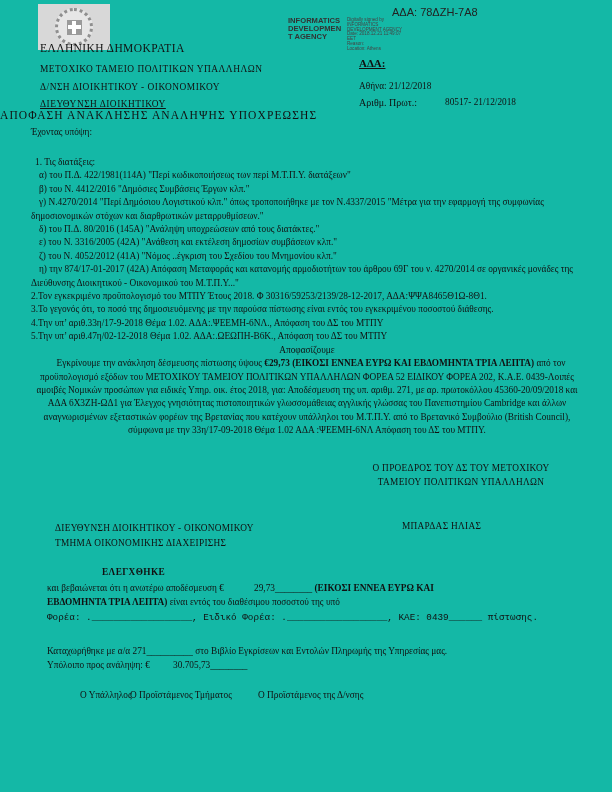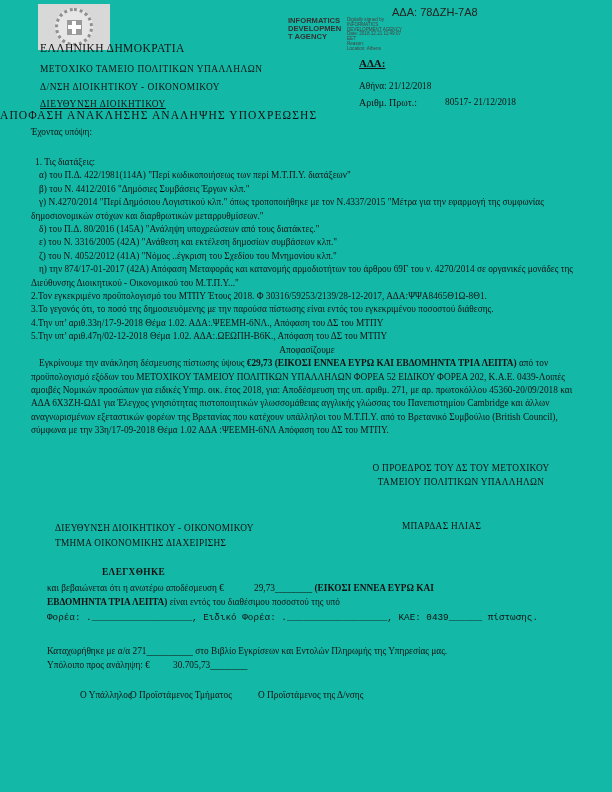--- a/index.html
+++ b/index.html
@@ -33,21 +33,21 @@
   .proto-value{left:445px;top:97px;font-size:9.3px;}
 
   .title{left:0;top:109px;width:612px;text-align:left;font-size:11.5px;letter-spacing:1.1px;}
   .having{left:31px;top:127px;font-size:9.3px;}
 
   .flow{left:31px;top:156px;width:552px;}
   .flow div{margin:0;}
   .sub{text-indent:8px;}
   .num1{text-indent:4px;}
   .decision-head{text-align:center;margin-top:1px;}
-  .decision-par{text-indent:8px;margin-top:0;text-align:left;}
+  .decision-par{text-indent:8px;margin-top:0;text-align:center;}
   .bold{font-weight:bold;}
 
   .president{left:330px;top:462px;width:262px;text-align:center;font-size:9.3px;line-height:13.5px;letter-spacing:.3px;}
   .president-name{left:402px;top:521px;font-size:9.3px;letter-spacing:.3px;}
   .directorate{left:55px;top:521px;font-size:9.3px;line-height:15px;letter-spacing:.3px;}
 
   .checked-head{left:70px;top:567px;font-size:9.3px;font-weight:bold;letter-spacing:.4px;padding-left:32px;}
   .chk-line{font-size:9.3px;white-space:pre;}
   .chk1{left:47px;top:583px;}
   .chk2{left:47px;top:597px;}

